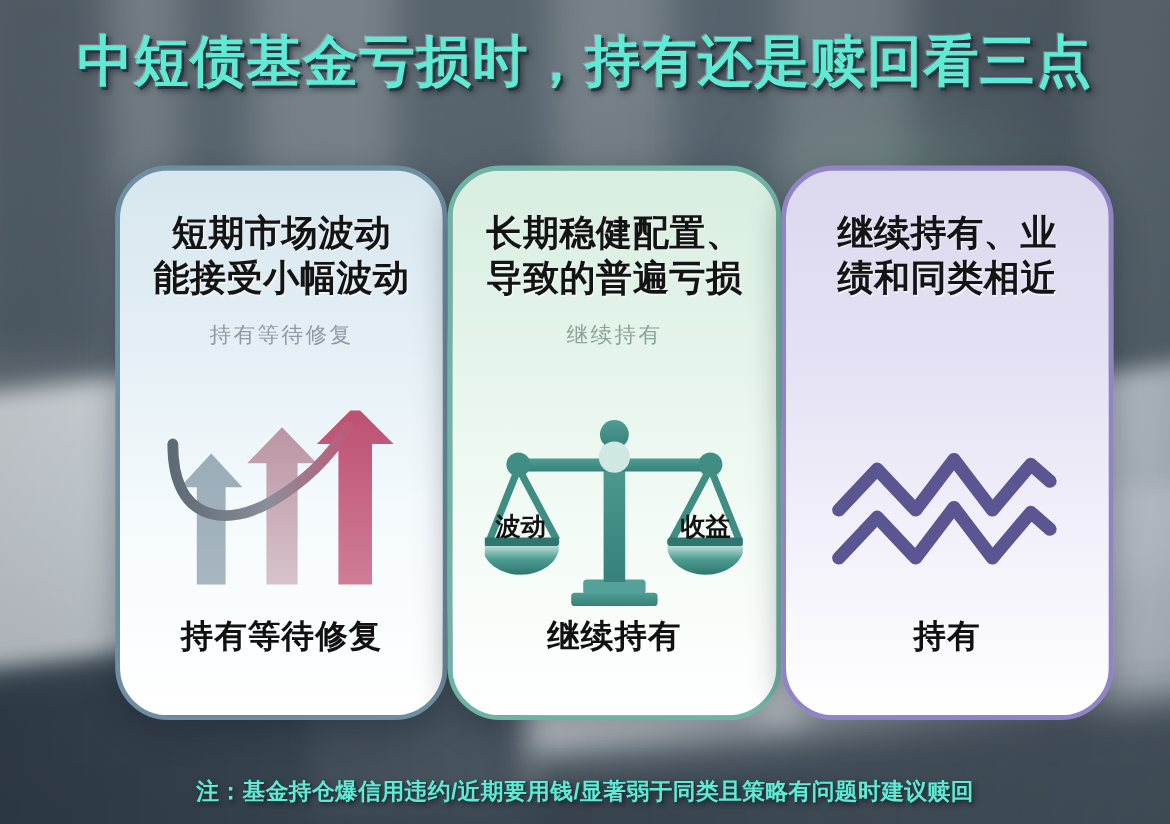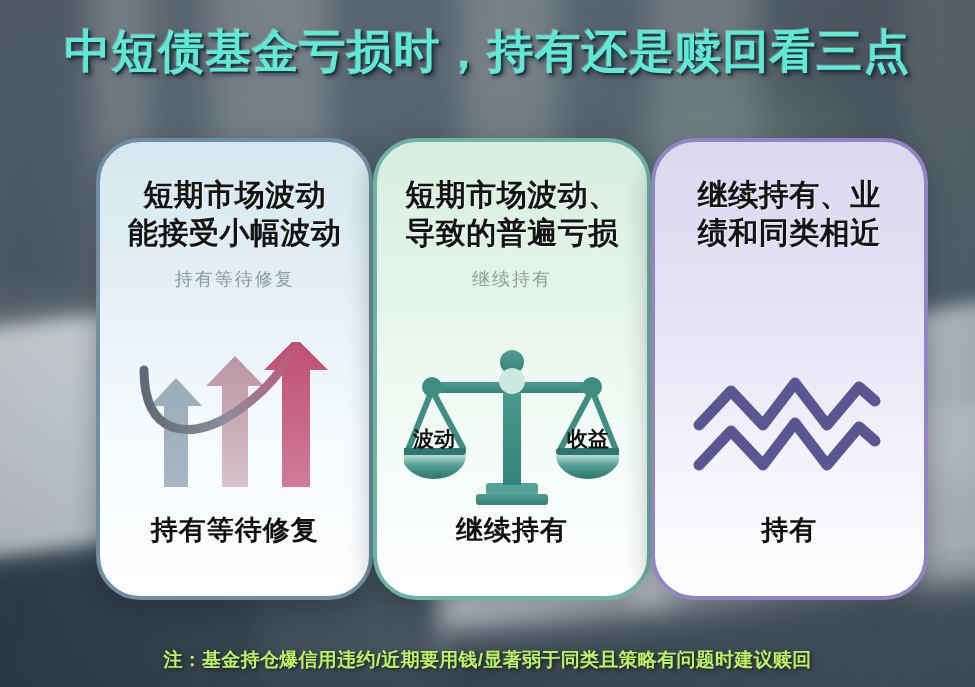--- a/index.html
+++ b/index.html
@@ -223,21 +223,21 @@
   }
 
   .note {
     position: absolute;
     left: 0;
     bottom: 14px;
     width: 975px;
     text-align: center;
     font-size: 19px;
     font-weight: bold;
-    color: #bef264;
+    color: #5eead4;
     letter-spacing: .3px;
     text-shadow:
       1px 1px 0 rgba(35,46,56,.95),
       2px 2px 4px rgba(18,26,34,.75);
     white-space: nowrap;
   }
 </style>
 </head>
 <body>
 
@@ -303,21 +303,21 @@
 
           <path d="M 14 28 C 14 96, 62 96, 96 76 C 130 56, 148 34, 160 14" fill="none" stroke="url(#g-curve)" stroke-width="9" stroke-linecap="round"></path>
         </svg>
       </div>
 
       <div class="card-footer">持有等待修复</div>
     </div>
 
     <div class="card card-2">
       <div class="card-title">
-        <span class="ln">短期市场波动、</span>
+        <span class="ln">长期稳健配置、</span>
         <span class="ln">导致的普遍亏损</span>
       </div>
       <div class="card-sub">继续持有</div>
 
       <div class="card-icon">
         <svg width="215" height="172" viewBox="0 0 215 172" xmlns="http://www.w3.org/2000/svg" aria-hidden="true">
           <defs>
             <linearGradient id="g-teal" x1="0" y1="0" x2="0" y2="1">
               <stop offset="0%" stop-color="#4f9d92"></stop>
               <stop offset="100%" stop-color="#36817a"></stop>

